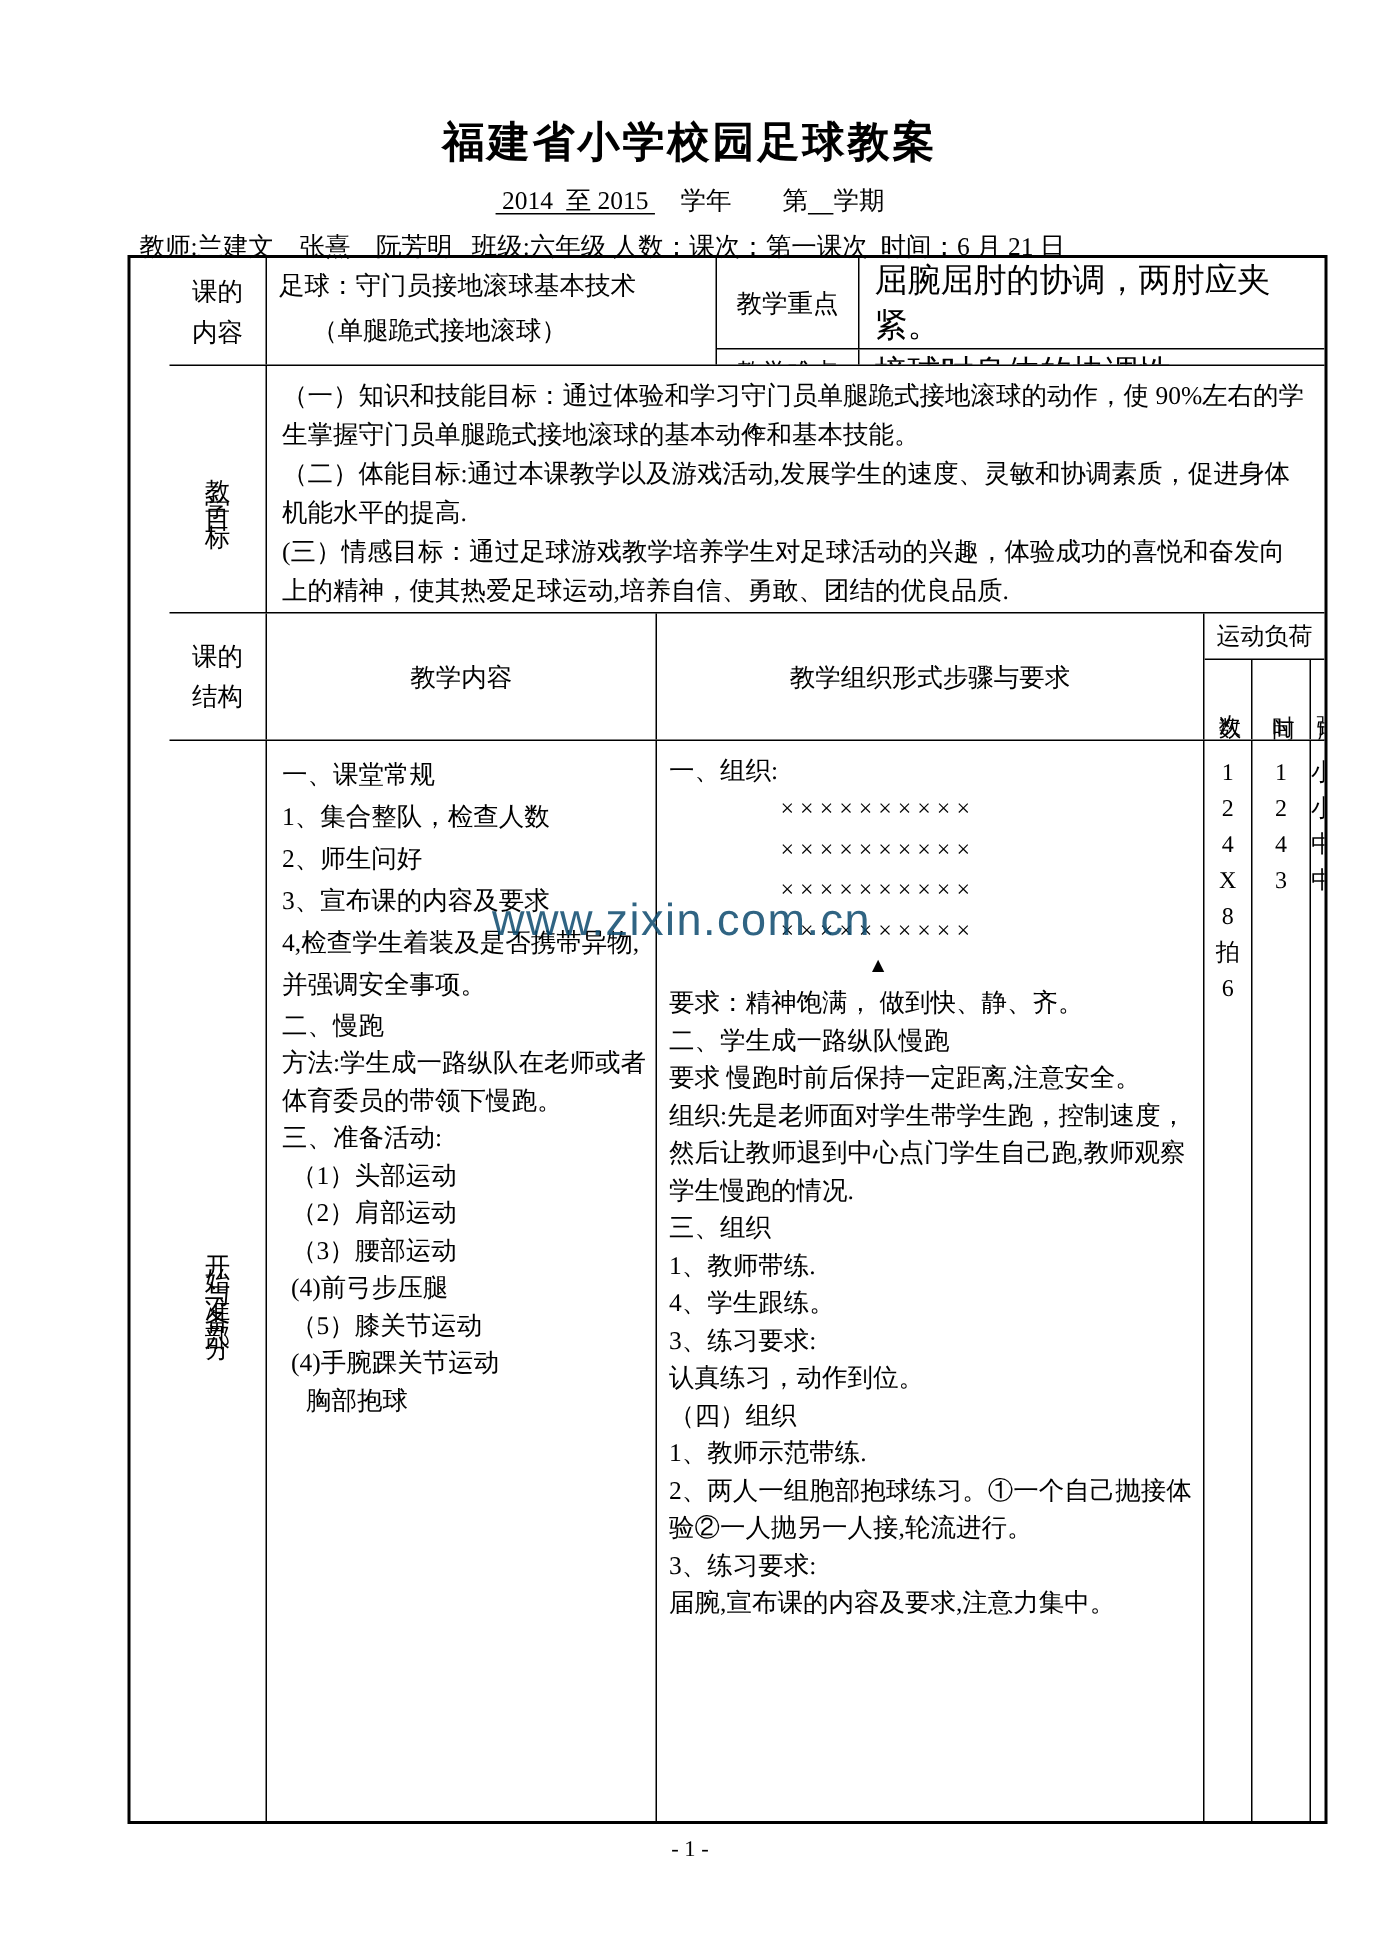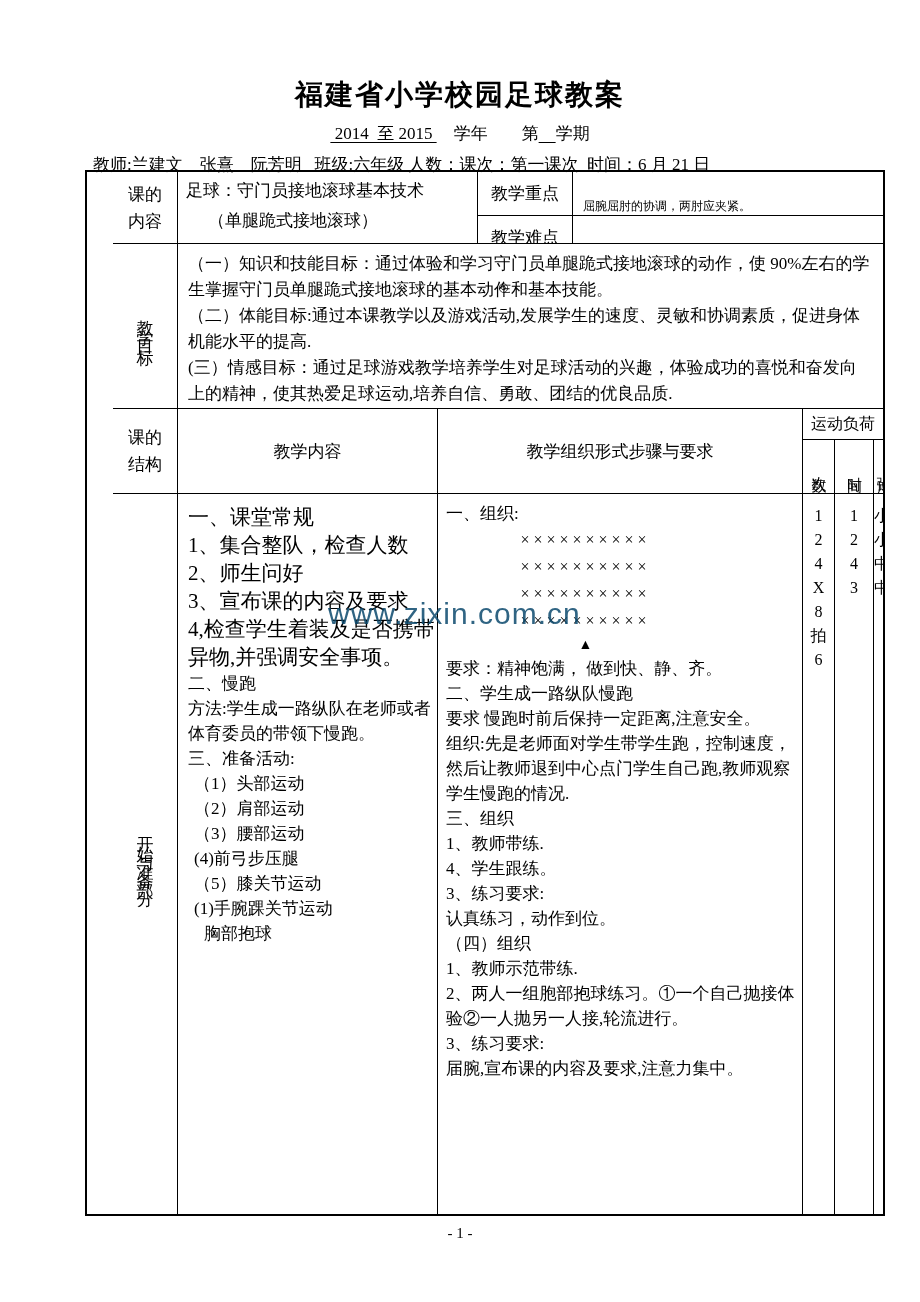--- a/index.html
+++ b/index.html
@@ -26,21 +26,21 @@
 
   .c-label { width:65px; flex:none; display:flex; flex-direction:column; align-items:center; justify-content:center; font-size:17px; line-height:27px; text-align:center; }
 
   .c-b { width:300px; flex:none; padding:7px 0 0 8px; font-size:17px; }
   .lesson-line2 { padding-left:22px; margin-top:7px; }
 
   .c-kd { flex:1; display:flex; flex-direction:column; }
   .subrow { flex:1; display:flex; }
   .subrow.first { border-bottom:1.5px solid #000; }
   .sublabel { width:95px; flex:none; border-right:1.5px solid #000; display:flex; align-items:center; justify-content:center; font-size:17px; }
-  .subvalue { flex:1; display:flex; align-items:center; padding-left:10px; font-size:12px;margin-top:26px; }
+  .subvalue { flex:1; display:flex; align-items:center; padding-left:10px; font-size:22px; }
 
   .c-obj { flex:1; position:relative; padding:7px 12px 0 10px; font-size:17px; line-height:26px; }
   .circle-mark { position:absolute; left:320px; top:30px; font-size:12px; }
 
   .vtext { writing-mode:vertical-lr; text-orientation:upright; }
   .vlabel-obj { font-size:17px; letter-spacing:10px; }
   .vlabel-phase { font-size:17px; letter-spacing:9px; }
   .vlabel-load { font-size:15px; letter-spacing:2px; }
 
   .h-cell { display:flex; align-items:center; justify-content:center; font-size:17px; text-align:center; }
@@ -50,21 +50,21 @@
   .c-load-h { flex:1; display:flex; flex-direction:column; }
   .lh-top { height:31px; border-bottom:1.5px solid #000; display:flex; align-items:center; justify-content:center; font-size:16px; }
   .lh-cols { flex:1; display:flex; }
   .lh-col { display:flex; align-items:center; justify-content:center; border-right:1.5px solid #000; }
   .lh-col.last { border-right:none; }
   .w1 { width:32px; flex:none; }
   .w2 { width:39px; flex:none; }
   .w3 { flex:1; }
 
   .c-content { width:260px; flex:none; padding:9px 2px 0 10px; }
-  .big { font-size:21px; line-height:28px; }
+  .big { font-size:17px; line-height:28px; }
   .sm { font-size:17px; line-height:25px; }
   .ind { padding-left:6px; }
   .ind2 { padding-left:16px; }
 
   .c-org { width:365px; flex:none; padding:7px 4px 0 8px; }
   .form-block { width:215px; margin-left:32px; text-align:center; }
   .xrow { font-size:16px; line-height:27px; letter-spacing:4px; white-space:pre; }
   .tri { font-size:14px; line-height:22px; }
 
   .c-lv { padding-top:10px; text-align:center; }
@@ -154,21 +154,21 @@
         <div class="big">3、宣布课的内容及要求</div>
         <div class="big">4,检查学生着装及是否携带异物,并强调安全事项。</div>
         <div class="sm">二、慢跑</div>
         <div class="sm">方法:学生成一路纵队在老师或者体育委员的带领下慢跑。</div>
         <div class="sm">三、准备活动:</div>
         <div class="sm ind">（1）头部运动</div>
         <div class="sm ind">（2）肩部运动</div>
         <div class="sm ind">（3）腰部运动</div>
         <div class="sm ind">(4)前弓步压腿</div>
         <div class="sm ind">（5）膝关节运动</div>
-        <div class="sm ind">(1)手腕踝关节运动</div>
+        <div class="sm ind">(4)手腕踝关节运动</div>
         <div class="sm ind2">胸部抱球</div>
       </div>
 
       <div class="cell c-org">
         <div class="sm">一、组织:</div>
         <div class="form-block">
           <div class="xrow">××××××××××</div>
           <div class="xrow">××××××××××</div>
           <div class="xrow">××××××××××</div>
           <div class="xrow">××××××××××</div>

